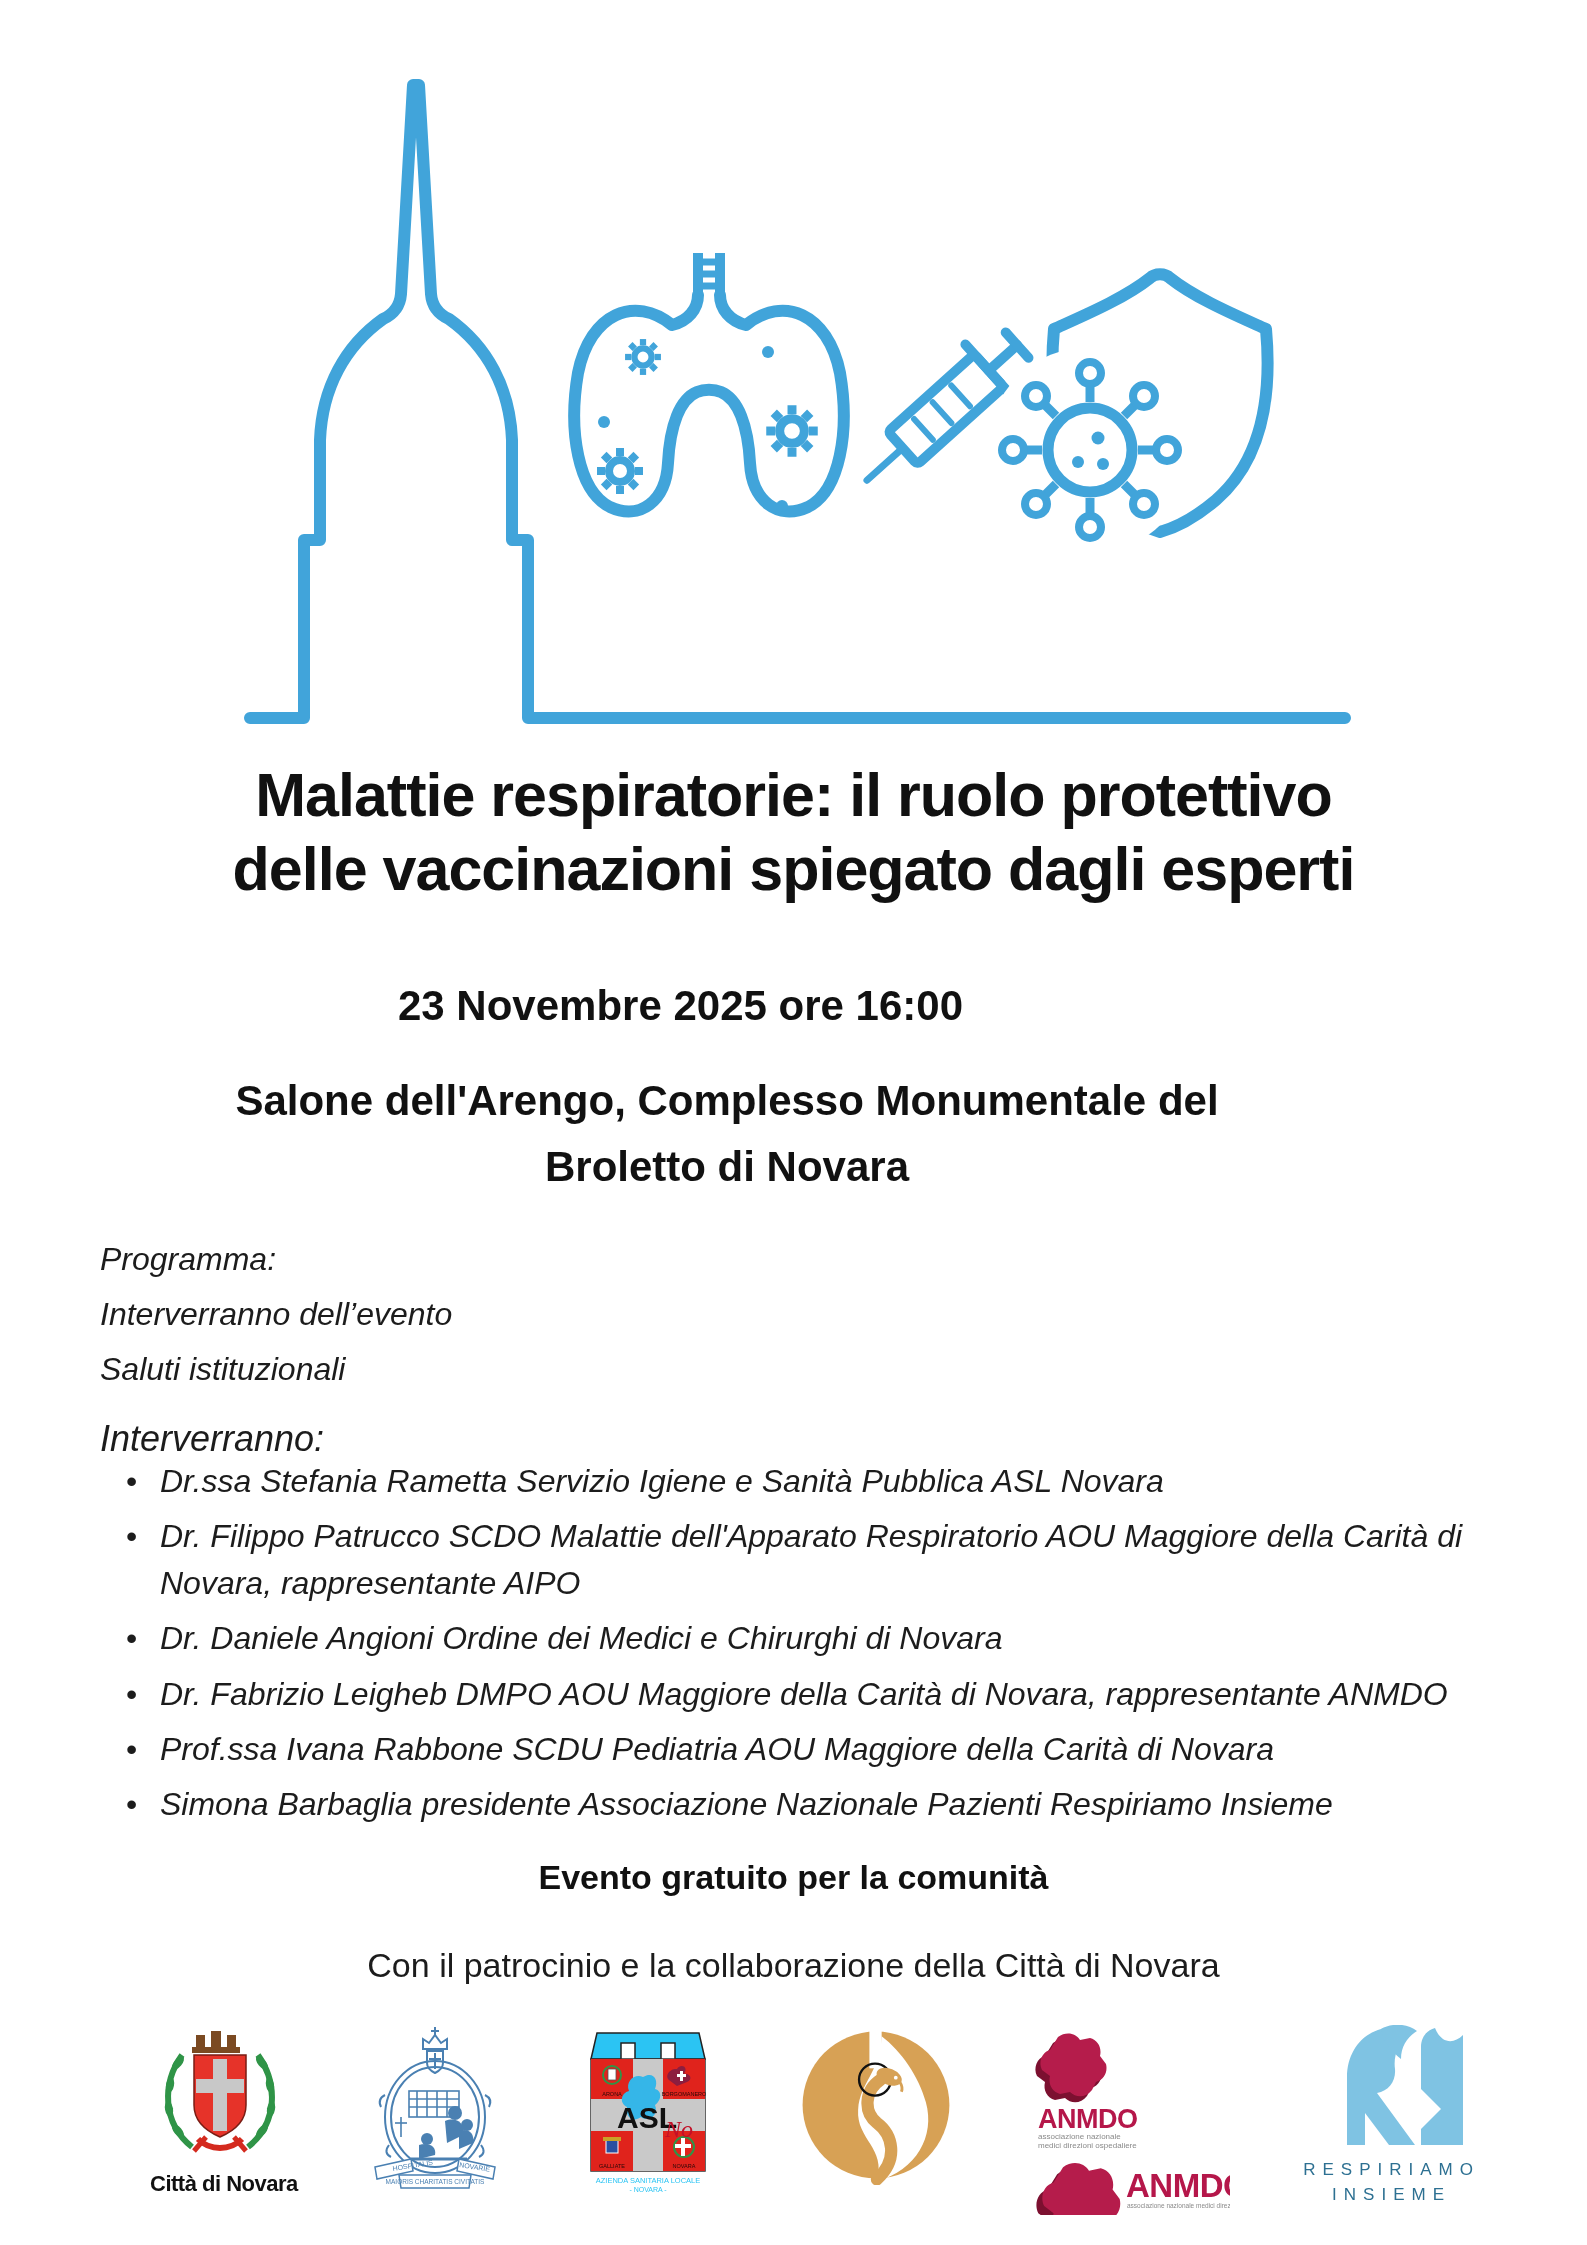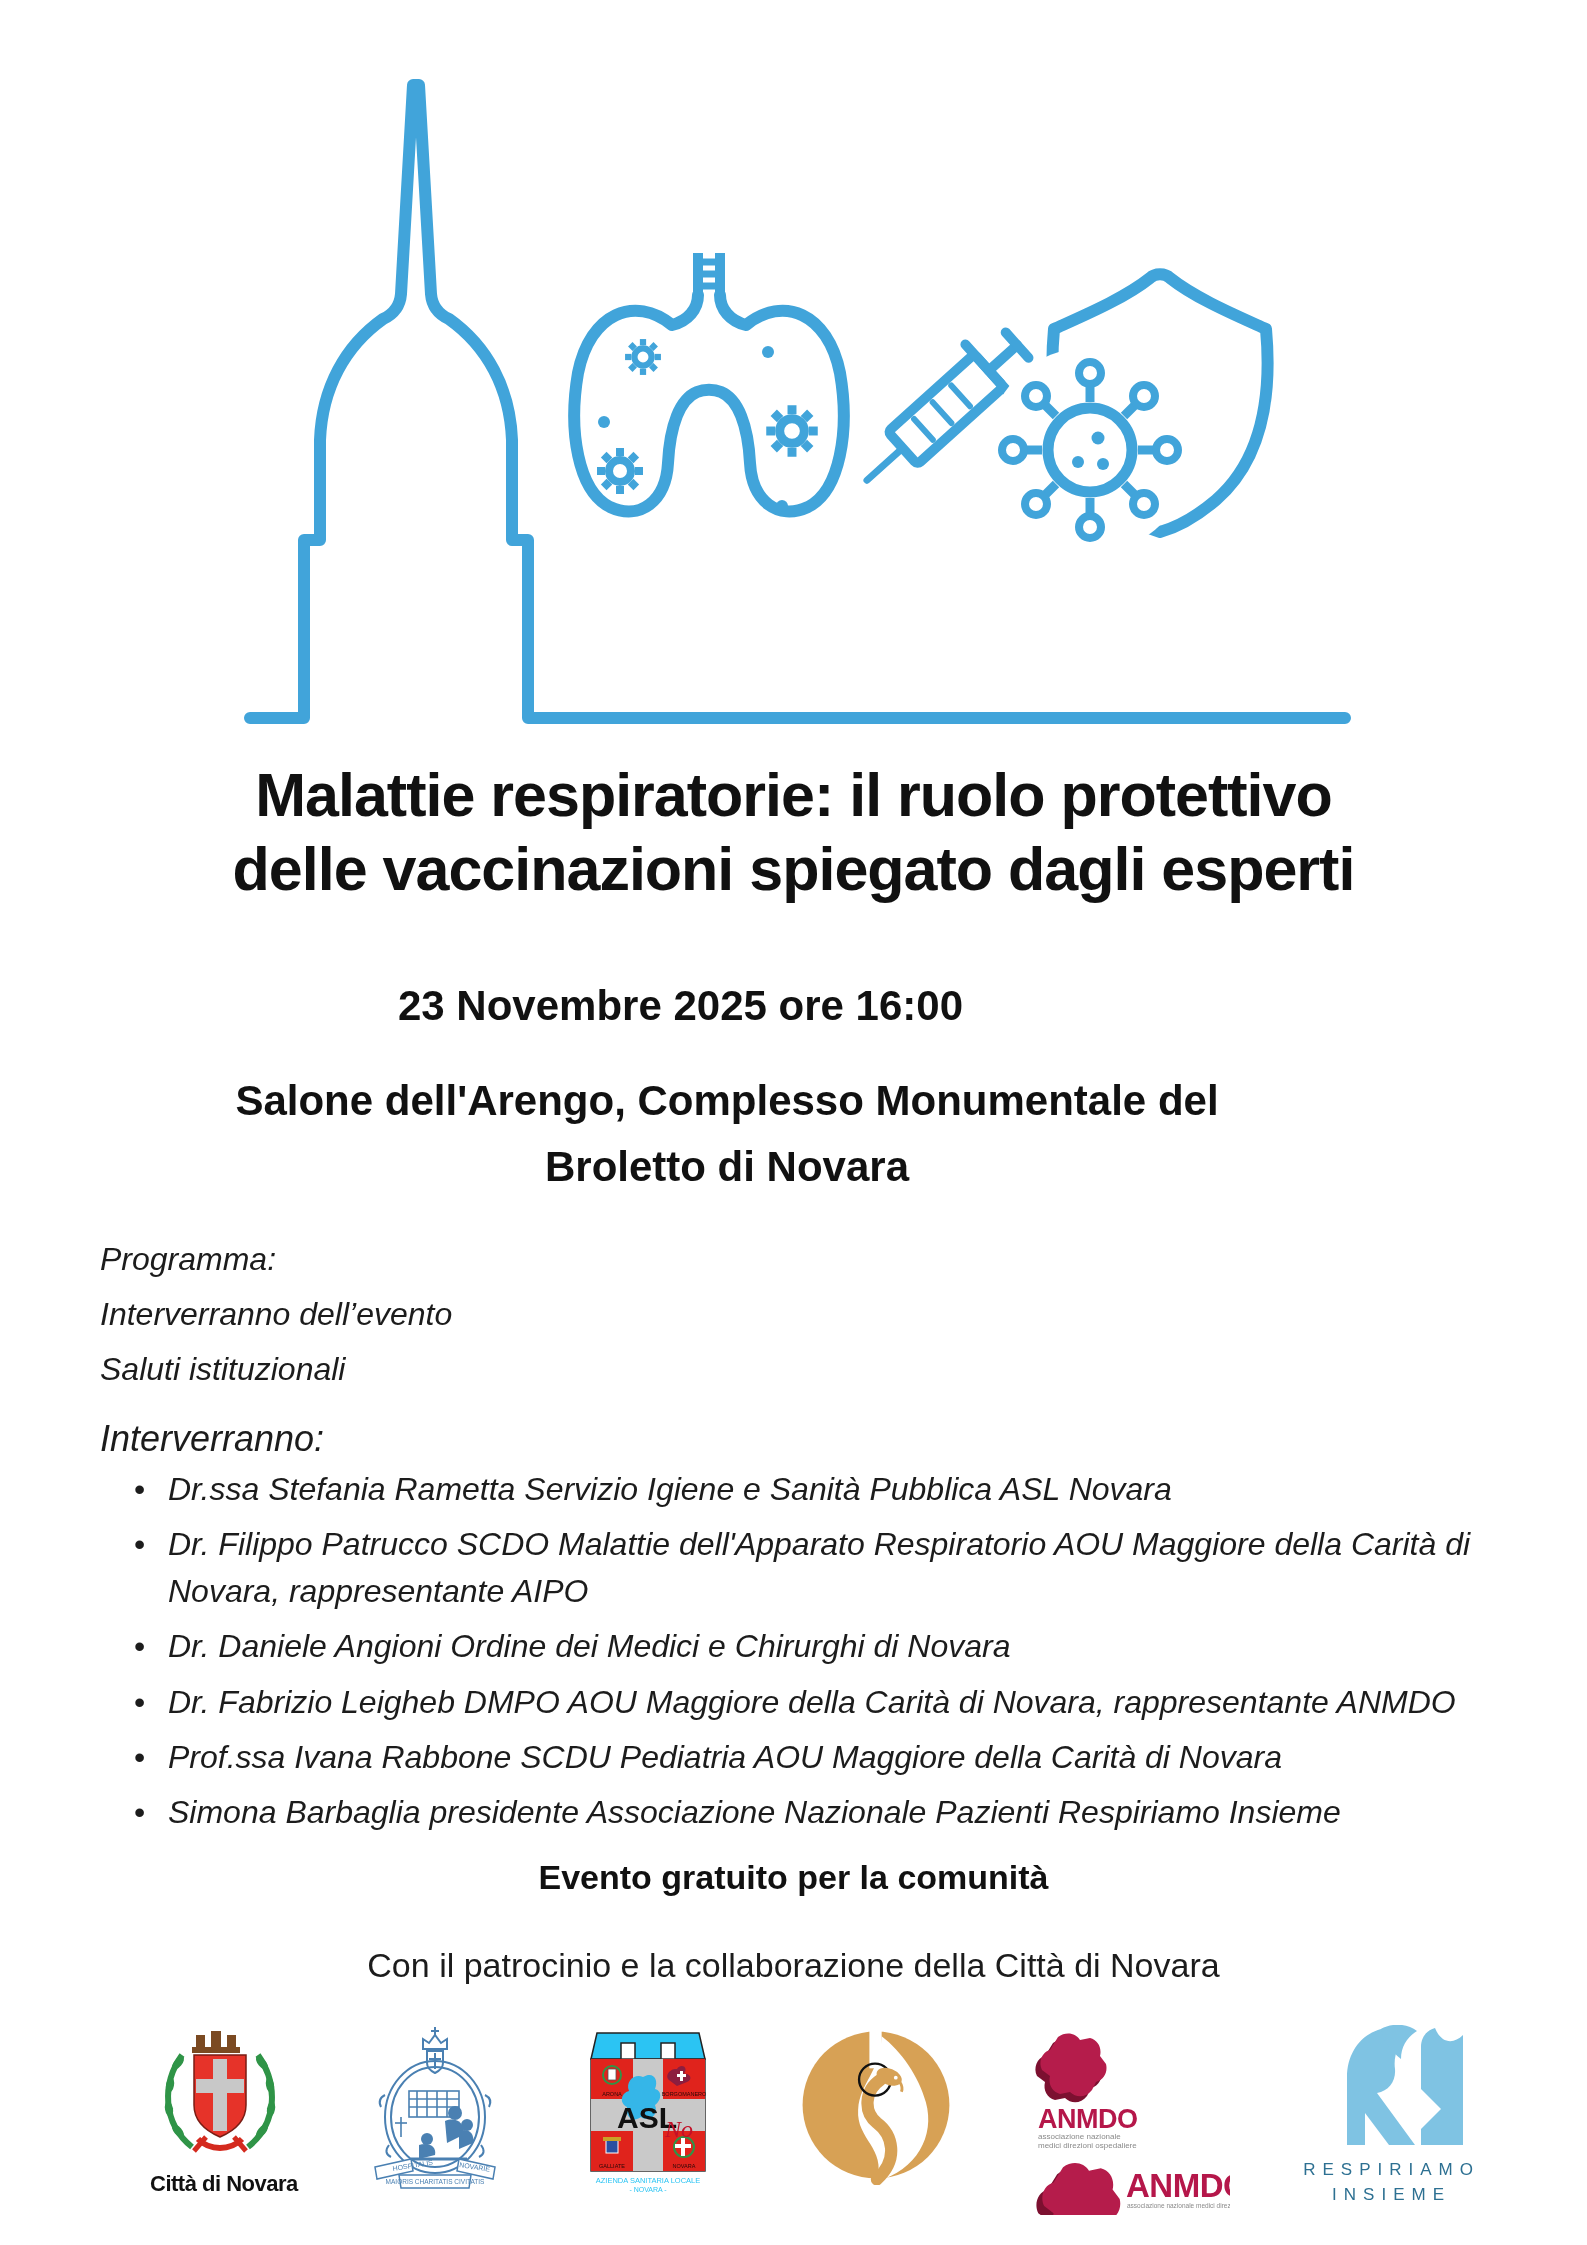--- a/index.html
+++ b/index.html
@@ -16,21 +16,21 @@
          font-size:61px;font-weight:bold;line-height:1.22;letter-spacing:-1px;color:#111;}
   
   .datetime{top:982px;left:0;width:1361px;text-align:center;
             font-size:42px;font-weight:bold;color:#111;}
   .venue{top:1068px;left:0;width:1454px;text-align:center;
          font-size:42px;font-weight:bold;line-height:1.58;color:#111;}
   
   .program{top:1232px;left:100px;width:1400px;
            font-size:32px;font-style:italic;line-height:1.72;color:#1c1c1c;}
   .speakers-heading{top:1418px;left:100px;font-size:36px;font-style:italic;color:#1c1c1c;}
-  ul.speakers{top:1458px;left:100px;width:1420px;margin:8px;padding:0;list-style:none;
+  ul.speakers{top:1458px;left:100px;width:1420px;margin:0;padding:0;list-style:none;
               font-size:32px;font-style:italic;line-height:1.45;color:#1c1c1c;}
   ul.speakers li{margin:0 0 9px 60px;text-indent:0;position:relative;}
   ul.speakers li::before{content:"\2022";position:absolute;left:-34px;font-style:normal;}
   
   .free-event{top:1858px;left:0;width:1587px;text-align:center;
               font-size:34px;font-weight:bold;color:#111;}
   .patronage{top:1946px;left:0;width:1587px;text-align:center;
              font-size:34px;color:#1c1c1c;}
   
   .logos{top:2025px;left:150px;width:1330px;height:215px;display:flex;

